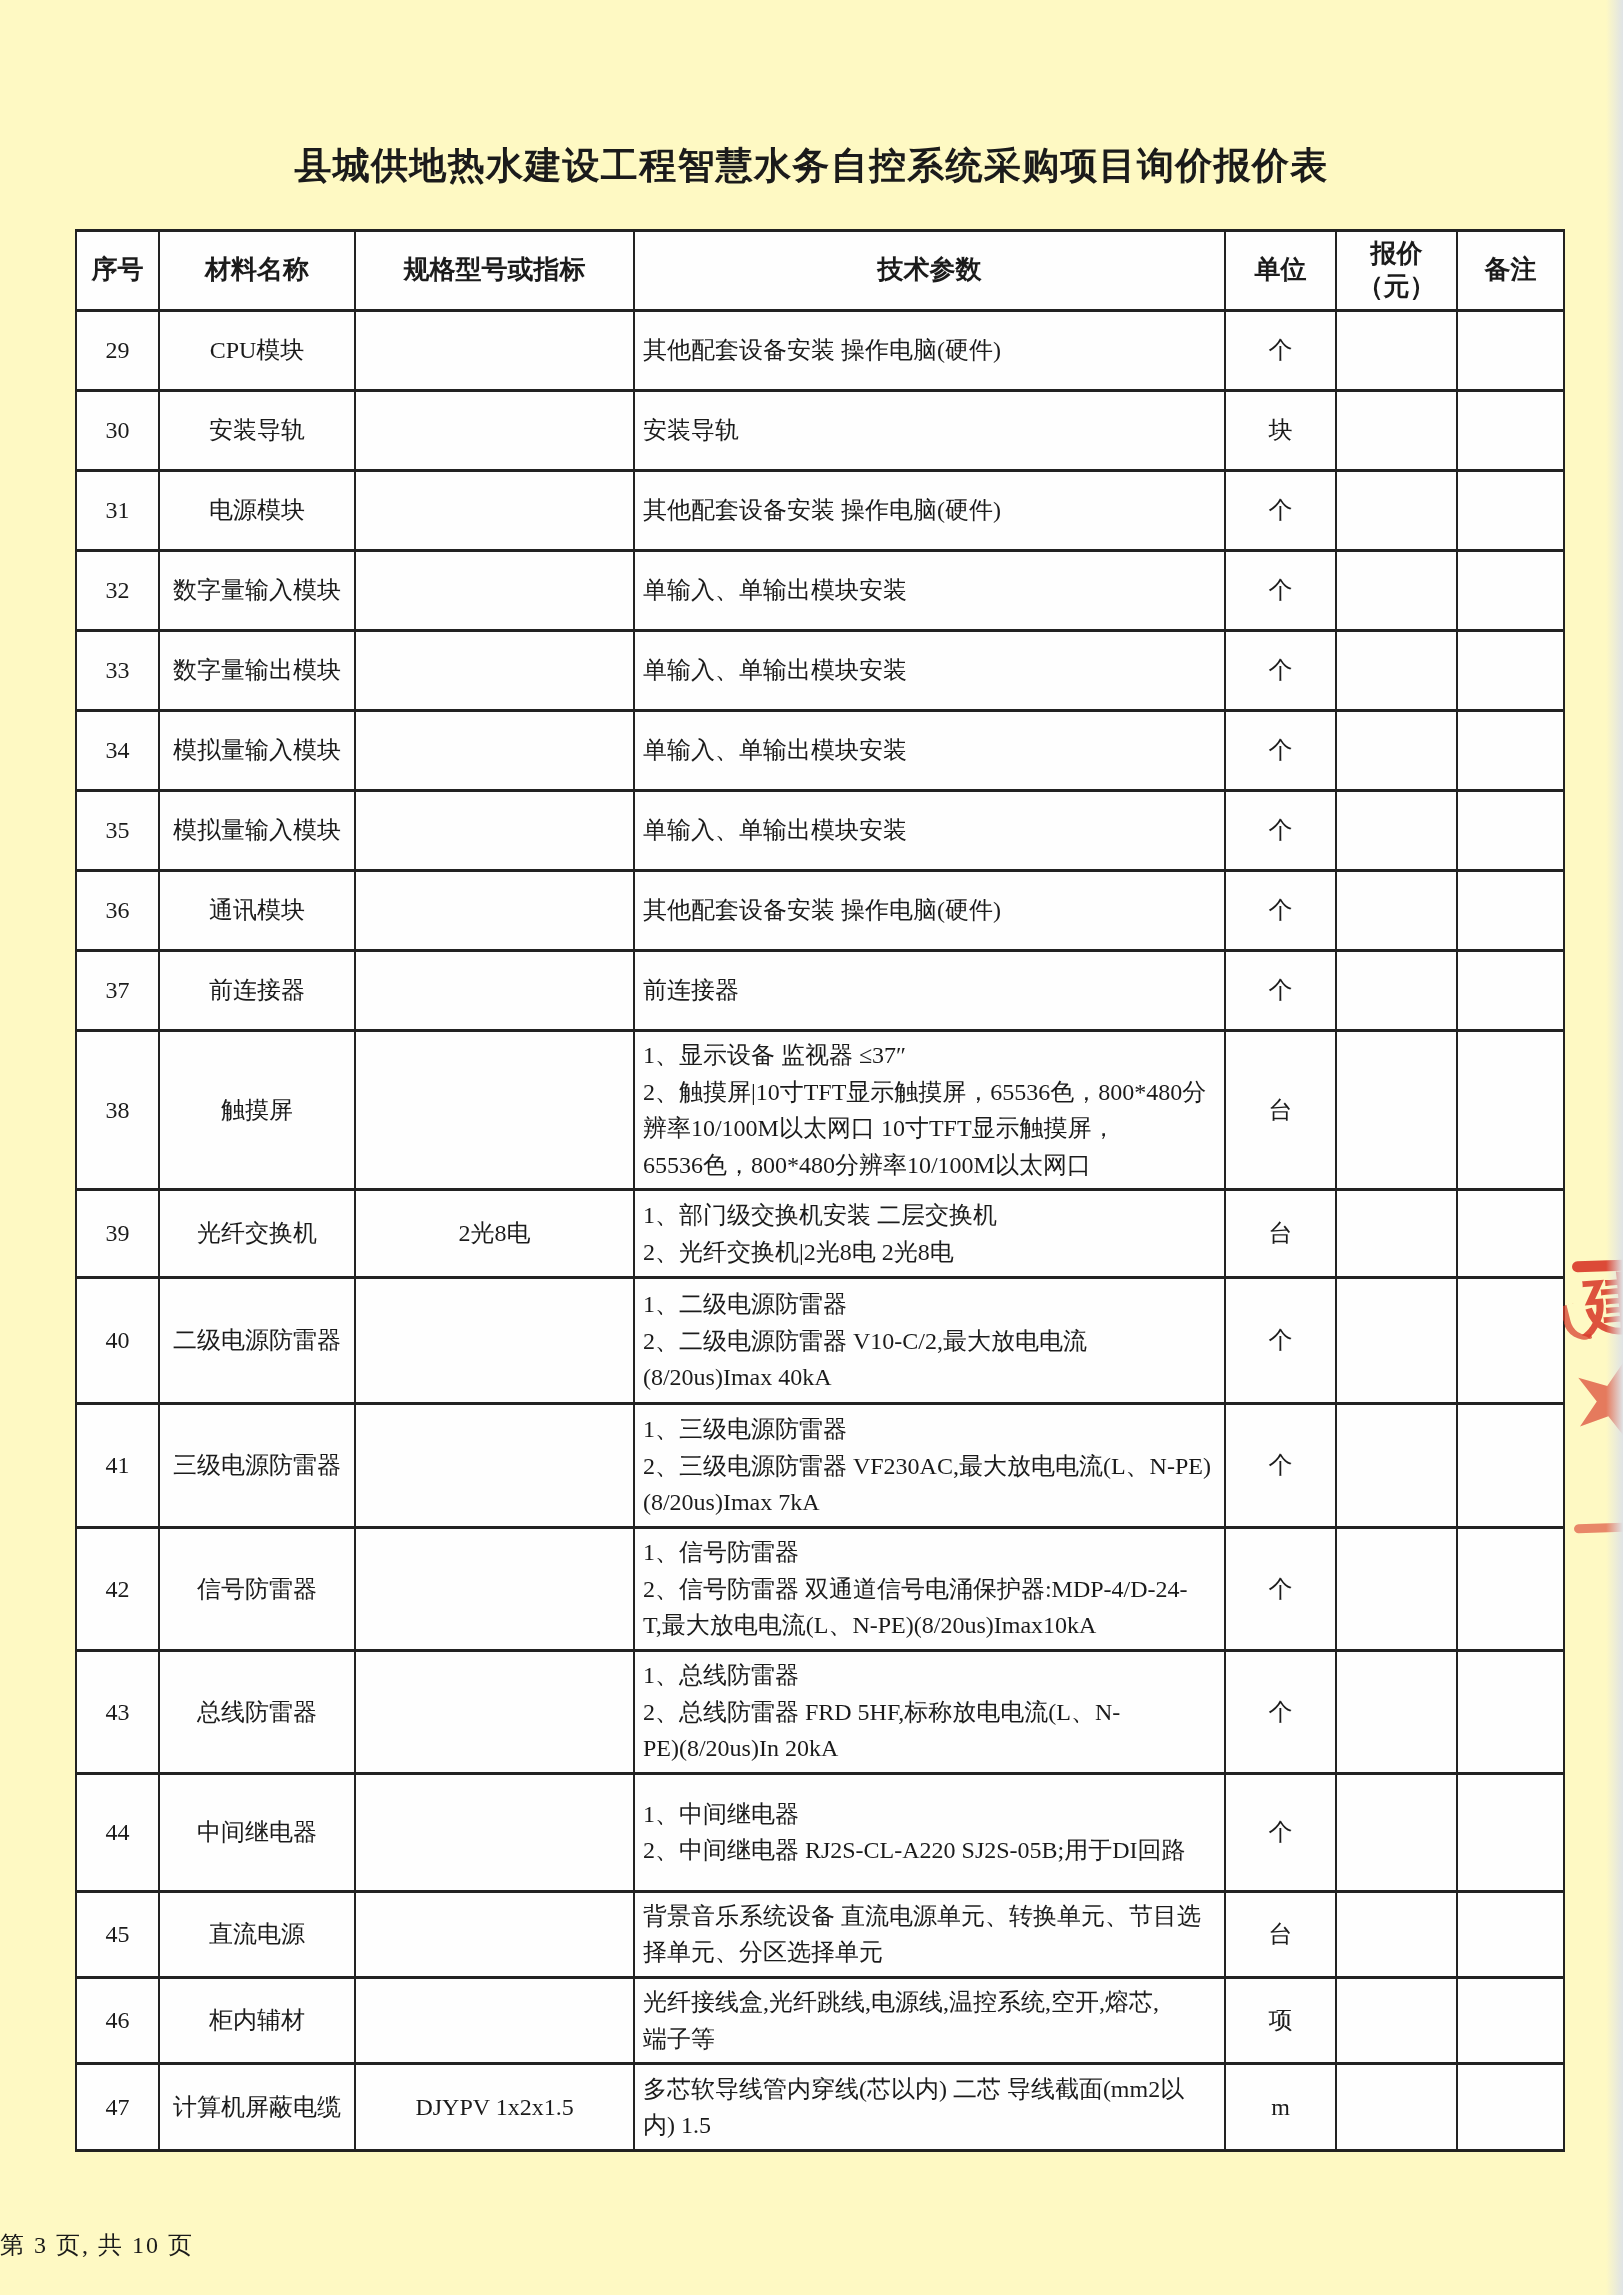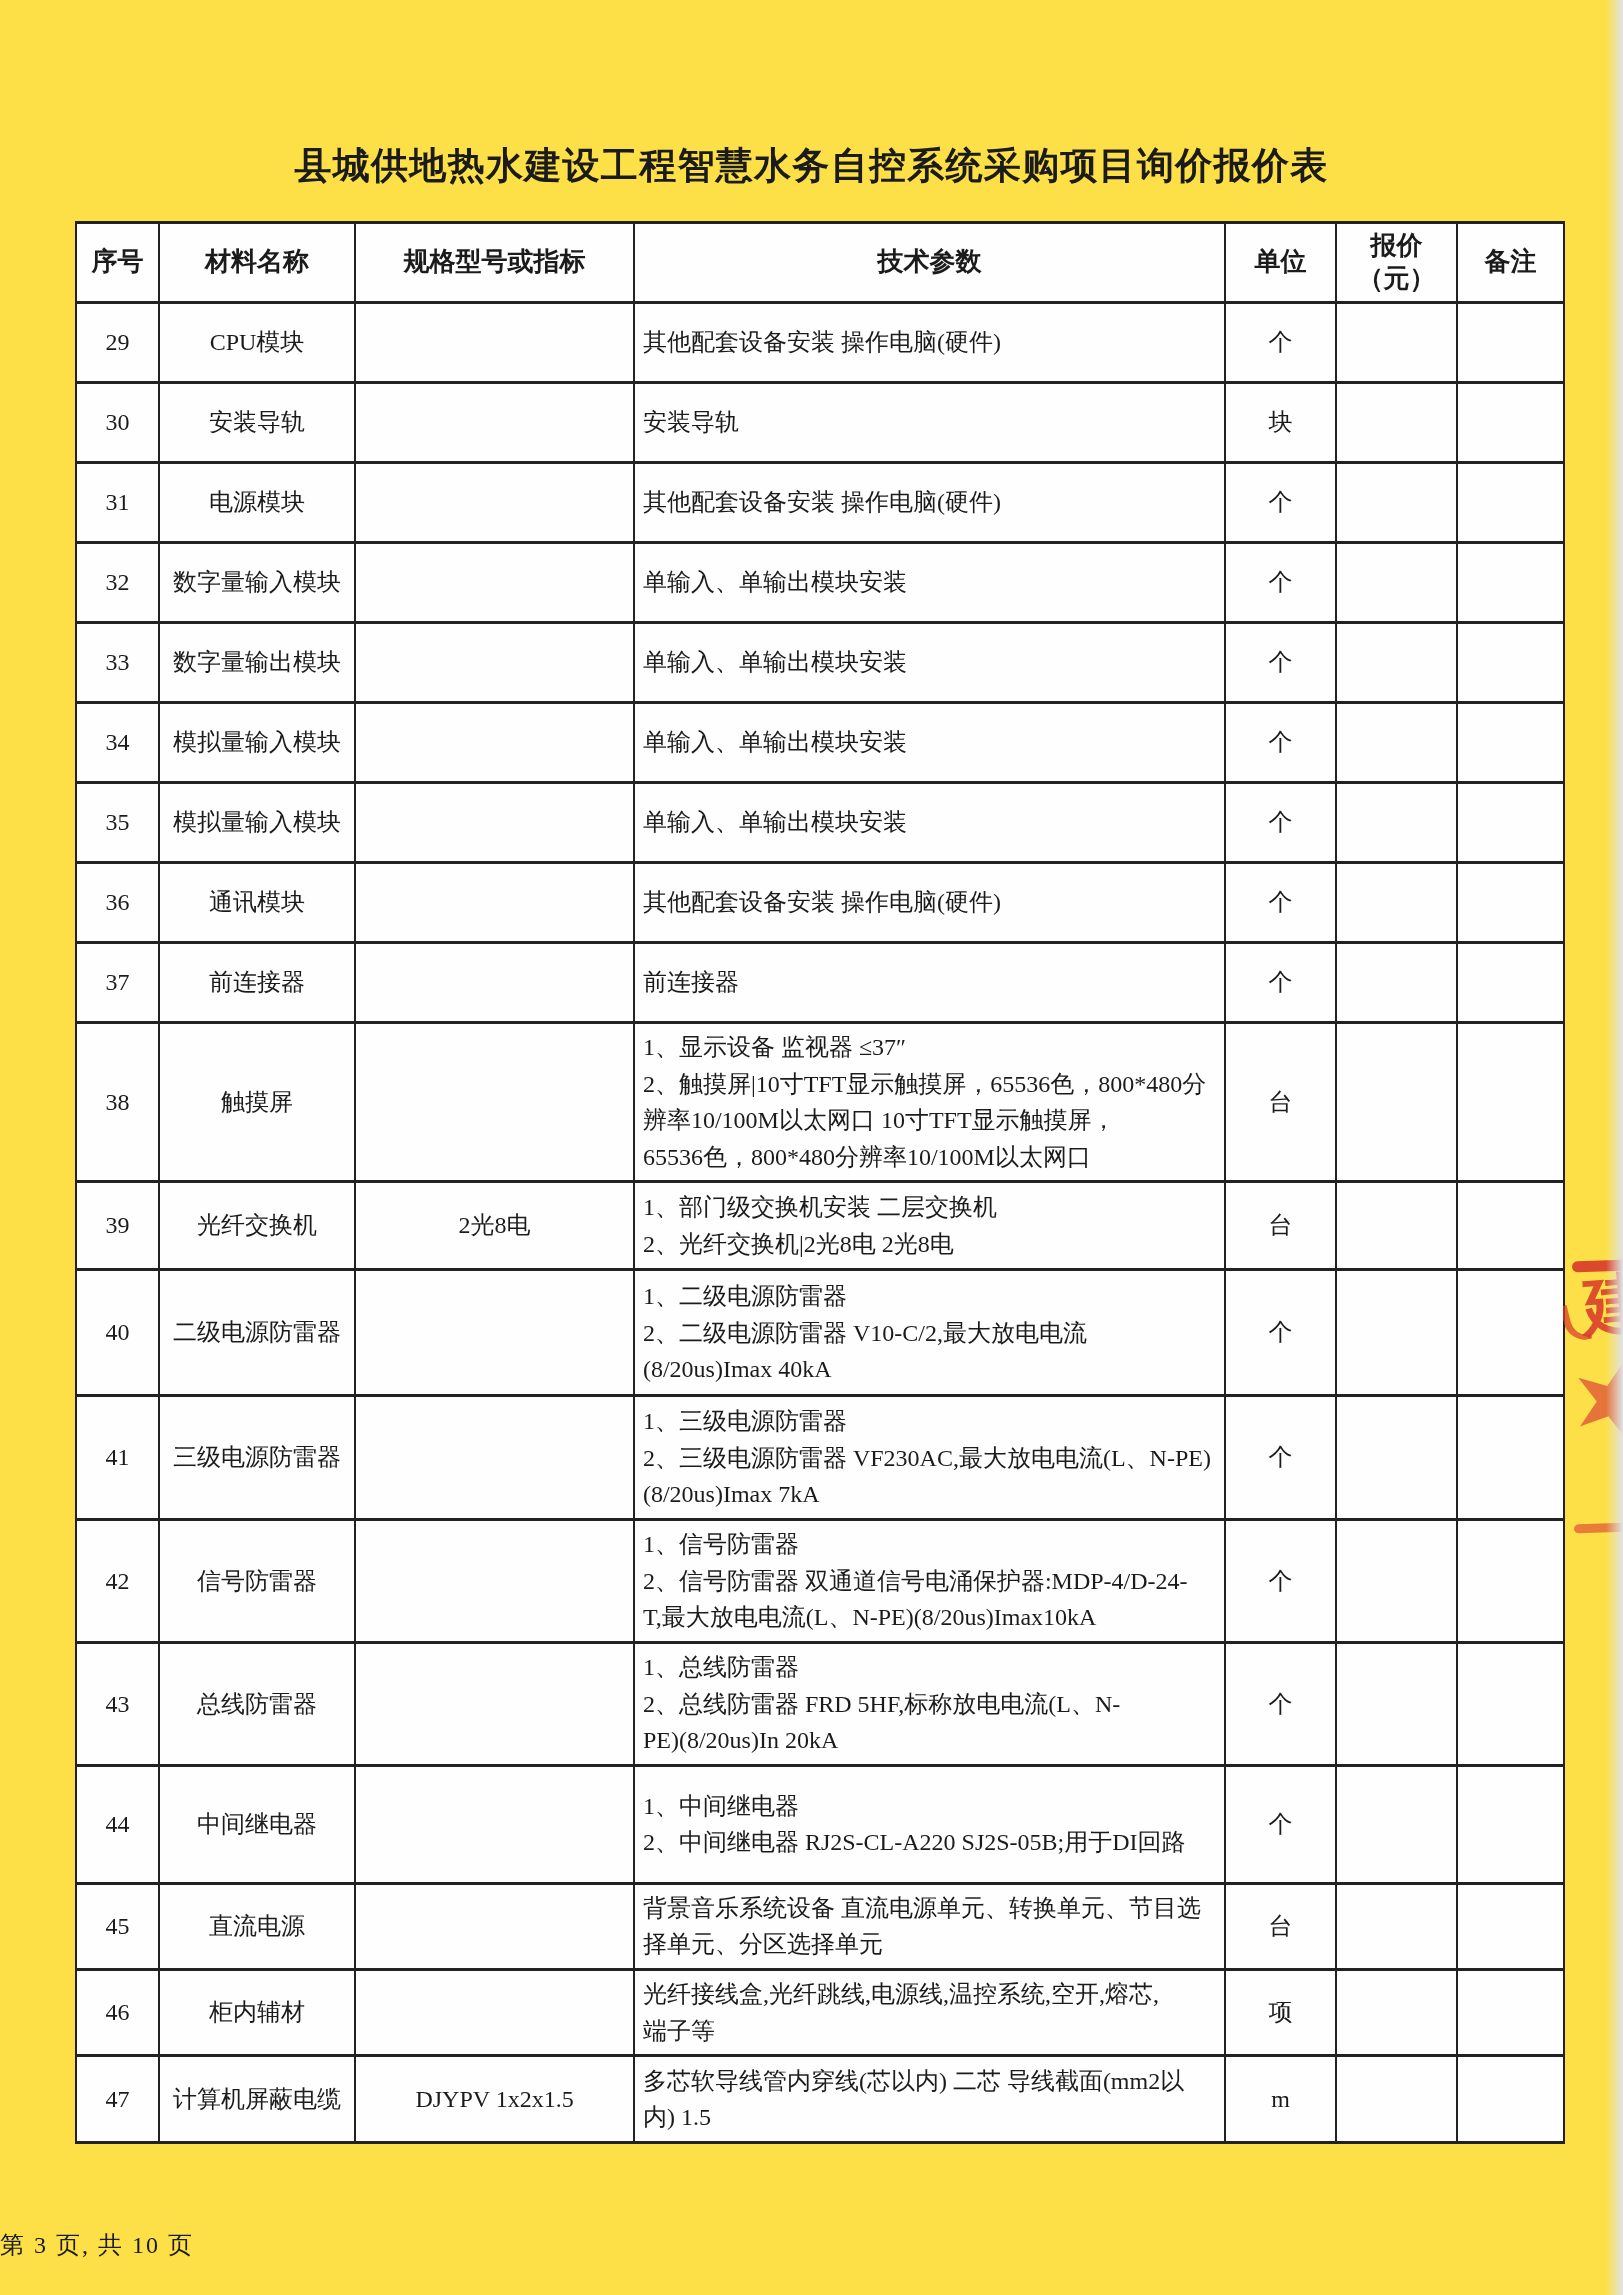--- a/index.html
+++ b/index.html
@@ -1,27 +1,27 @@
 <!DOCTYPE html>
 <html style="font-size:10.5px"><head>
 <meta charset="utf-8">
 <style>
   html,body { margin:0; padding:0; background:#f4f5f6; }
   .page {
     position:relative; width:1623px; height:2295px;
-    background:#fde047;
+    background:#fef9c3;
     font-family:"Liberation Serif","DejaVu Serif",serif;
     color:#1b1b1b; overflow:hidden;
   }
   .title {
     position:absolute; top:141px; left:0; width:100%;
     text-align:center; font-size:37px; font-weight:bold; letter-spacing:1.3px;
   }
   table.quote {
-    position:absolute; top:221px; left:75px; width:1489px;
+    position:absolute; top:229px; left:75px; width:1489px;
     border-collapse:collapse; table-layout:fixed;
     background:#fefefe;
   }
   .quote th, .quote td {
     border:2px solid #222;
     border-top-width:3.3px; border-bottom-width:3.3px;
     vertical-align:middle;
     overflow:hidden;
   }
   .quote th {

